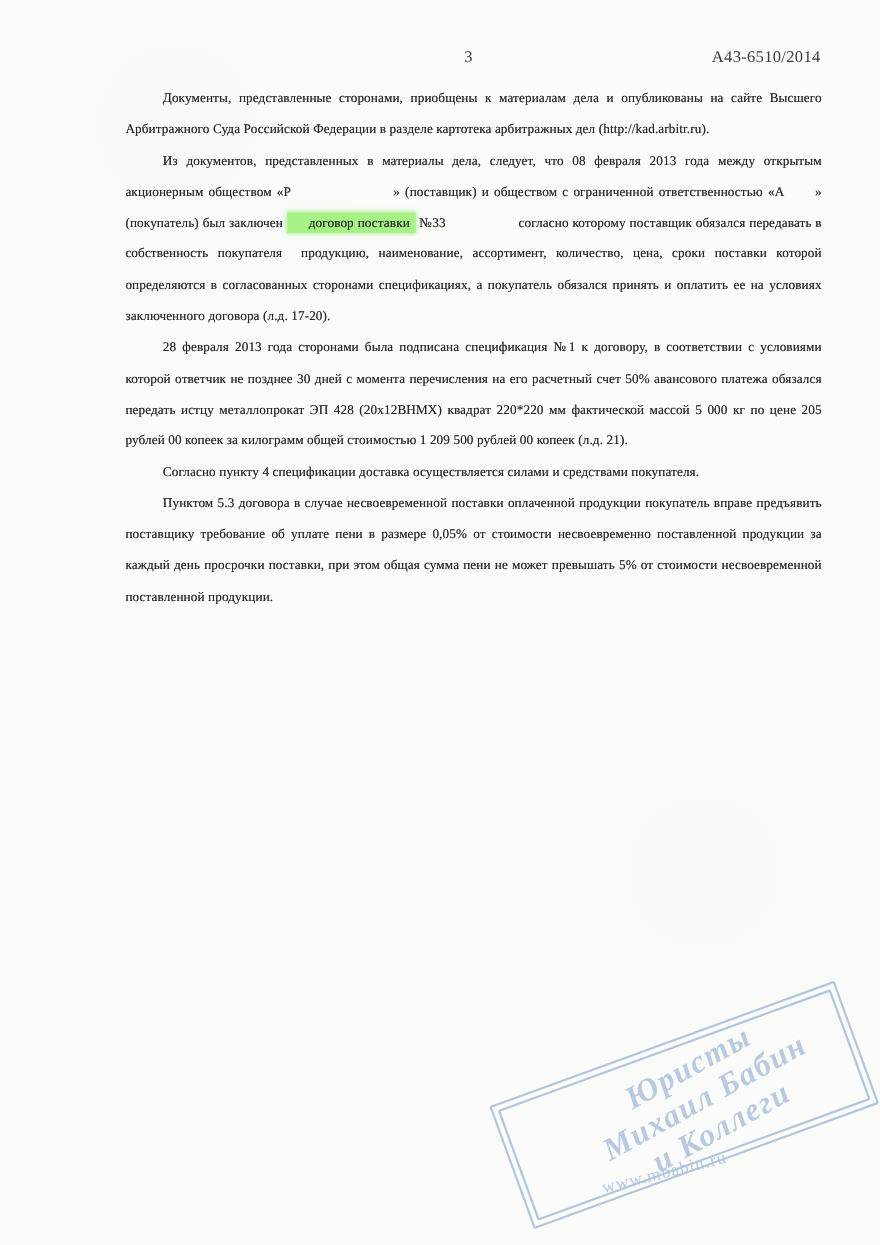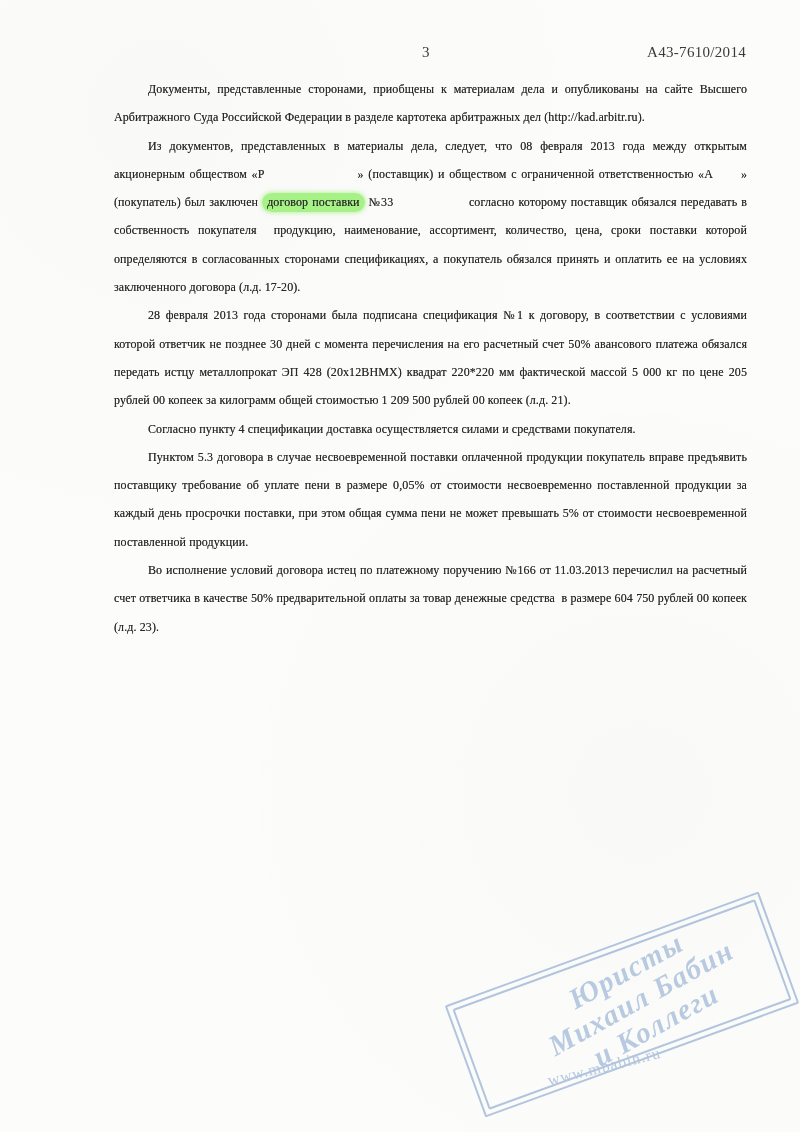--- a/index.html
+++ b/index.html
@@ -27,22 +27,22 @@
   .doc-body {
     position: absolute; top: 75px; left: 114px; width: 633px;
     font-size: 12px; line-height: 28.3px;
     text-align: justify; color: #272727;
     text-shadow: 0 0 0.6px rgba(45,45,45,0.65);
     letter-spacing: 0.1px;
   }
   .para { margin: 0; text-indent: 34px; }
   .hl {
     background: var(--hl-color, #a7f287);
-    border-radius: 12px;
-    padding: 2px 5px 3px 5px;
+    border-radius: 0;
+    padding: 2px 5px 3px 20px;
     box-shadow: 0 0 4px 1px rgba(140,235,100,0.55);
   }
   
   .stamp {
     position: absolute; left: 455px; top: 945px;
     width: 330px; height: 115px;
     transform: rotate(-20deg);
     transform-origin: center center;
     border: 2px solid var(--stamp-color, #9db6d6);
     border-radius: 2px;
@@ -75,30 +75,29 @@
     opacity: 0.95;
   }
 </style>
 </head>
 <body>
 
 <div class="page">
 
   <header class="page-header">
     <span class="page-number">3</span>
-    <span class="case-number">А43-7610/2014</span>
+    <span class="case-number">А43-6510/2014</span>
   </header>
 
   <main class="doc-body">
       <p class="para"><span>Документы, представленные сторонами, приобщены к материалам дела и опубликованы на сайте Высшего Арбитражного Суда Российской Федерации в разделе картотека арбитражных дел (http://kad.arbitr.ru).</span></p>
       <p class="para"><span>Из документов, представленных в материалы дела, следует, что 08 февраля 2013 года между открытым акционерным обществом «Р&nbsp;&nbsp;&nbsp;&nbsp;&nbsp;&nbsp;&nbsp;&nbsp;&nbsp;&nbsp;&nbsp;&nbsp;&nbsp;&nbsp;&nbsp;&nbsp;&nbsp;&nbsp;&nbsp;&nbsp;» (поставщик) и обществом с ограниченной ответственностью «А&nbsp;&nbsp;&nbsp;&nbsp;&nbsp;&nbsp;» (покупатель) был заключен </span><span class="hl">договор поставки</span><span> №33&nbsp;&nbsp;&nbsp;&nbsp;&nbsp;&nbsp;&nbsp;&nbsp;&nbsp;&nbsp;&nbsp;&nbsp;&nbsp;&nbsp;&nbsp;&nbsp;&nbsp;&nbsp; согласно которому поставщик обязался передавать в собственность покупателя&nbsp; продукцию, наименование, ассортимент, количество, цена, сроки поставки которой определяются в согласованных сторонами спецификациях, а покупатель обязался принять и оплатить ее на условиях заключенного договора (л.д. 17-20).</span></p>
       <p class="para"><span>28 февраля 2013 года сторонами была подписана спецификация №1 к договору, в соответствии с условиями которой ответчик не позднее 30 дней с момента перечисления на его расчетный счет 50% авансового платежа обязался передать истцу металлопрокат ЭП 428 (20х12ВНМХ) квадрат 220*220 мм фактической массой 5&nbsp;000 кг по цене 205 рублей 00 копеек за килограмм общей стоимостью 1&nbsp;209&nbsp;500 рублей 00 копеек (л.д. 21).</span></p>
       <p class="para"><span>Согласно пункту 4 спецификации доставка осуществляется силами и средствами покупателя.</span></p>
       <p class="para"><span>Пунктом 5.3 договора в случае несвоевременной поставки оплаченной продукции покупатель вправе предъявить поставщику требование об уплате пени в размере 0,05% от стоимости несвоевременно поставленной продукции за каждый день просрочки поставки, при этом общая сумма пени не может превышать 5% от стоимости несвоевременной поставленной продукции.</span></p>
-      <p class="para"><span>Во исполнение условий договора истец по платежному поручению №166 от 11.03.2013 перечислил на расчетный счет ответчика в качестве 50% предварительной оплаты за товар денежные средства&nbsp; в размере 604 750 рублей 00 копеек (л.д. 23).</span></p>
     </main>
 
   <div class="stamp">
     <div class="stamp-inner"></div>
     <div class="stamp-text">
       <div>Юристы</div>
       <div>Михаил Бабин</div>
       <div>и Коллеги</div>
     </div>
     <div class="stamp-url">www.mbabin.ru</div>

